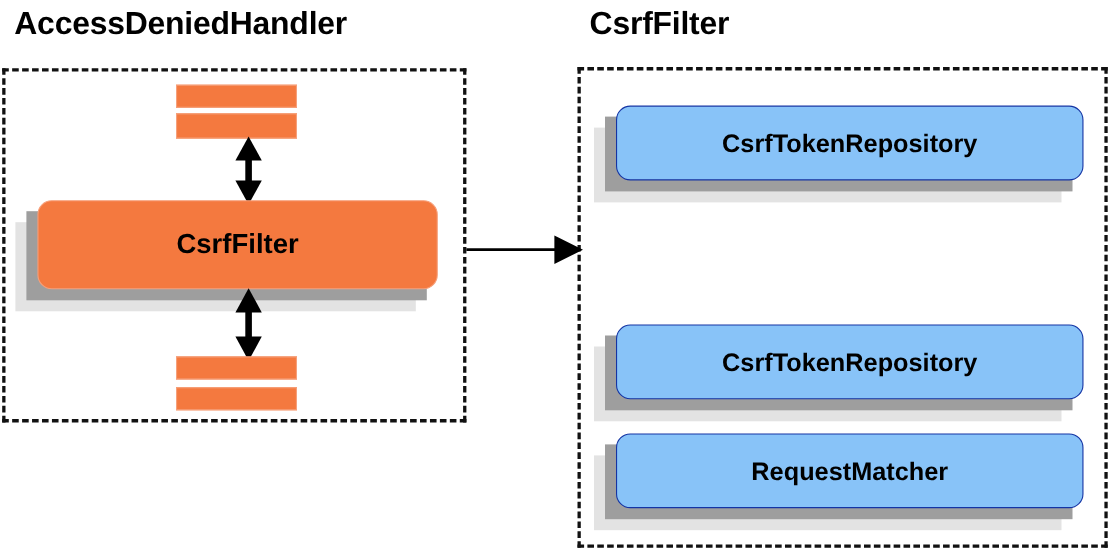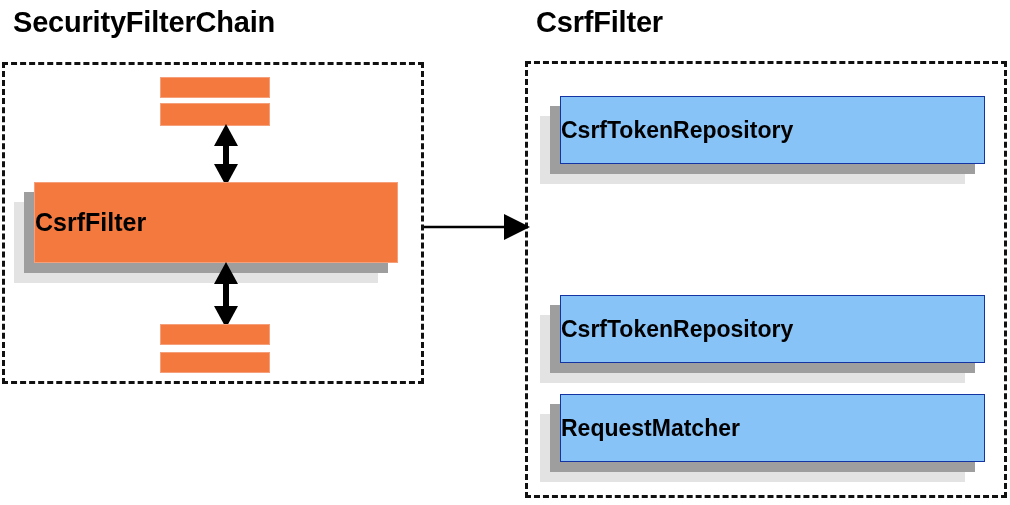--- a/index.html
+++ b/index.html
@@ -51,21 +51,22 @@
     position: absolute;
     box-sizing: border-box;
   }
   .deck .shadow-back { background: #e3e3e3; }
   .deck .shadow-mid  { background: #9e9e9e; }
   .deck .face {
     position: absolute;
     box-sizing: border-box;
     display: flex;
     align-items: center;
-    justify-content: flex-start;
+    justify-content: center;
+    border-radius: 13px;
   }
   .deck .face .label {
     font-family: "Liberation Sans", sans-serif;
     font-weight: bold;
     color: #000000;
     white-space: nowrap;
     text-align: center;
   }
 
   
@@ -114,21 +115,21 @@
   }
   #arrow-up-down-top    { left: 196px; top: 124px; width: 60px; height: 62px; }
   #arrow-up-down-bottom { left: 196px; top: 262px; width: 60px; height: 66px; }
   #arrow-link           { left: 420px; top: 205px; width: 112px; height: 44px; }
 </style>
 </head>
 <body>
 
 <div id="canvas">
 
-  <div class="panel-title" id="title-left">SecurityFilterChain</div>
+  <div class="panel-title" id="title-left">AccessDeniedHandler</div>
 
   <div class="panel-title" id="title-right">CsrfFilter</div>
 
   <div class="dashed-box" id="group-left"></div>
 
   <div class="dashed-box" id="group-right"></div>
 
   <div class="filter-bar" id="bar-top-0"></div>
   <div class="filter-bar" id="bar-top-1"></div>
 

